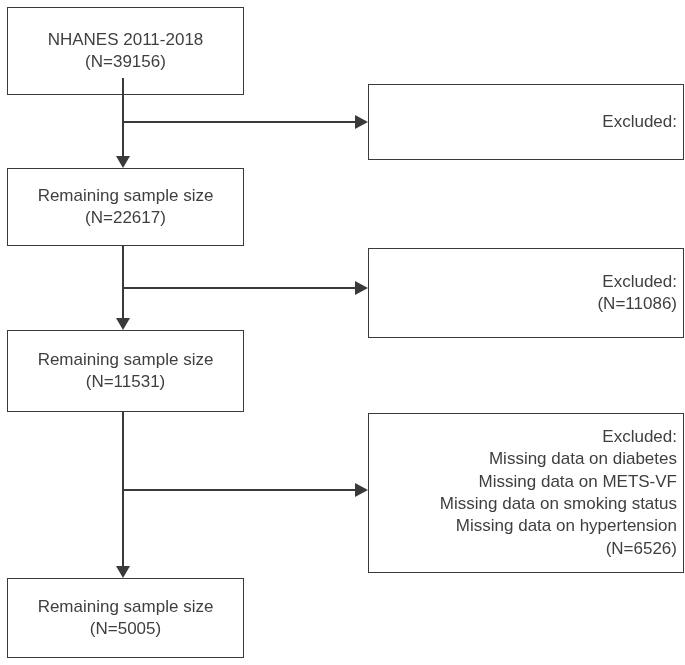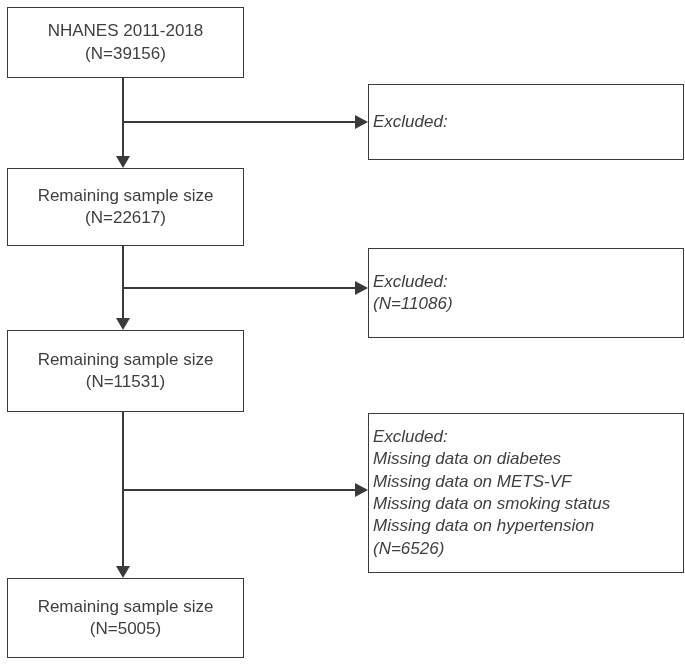--- a/index.html
+++ b/index.html
@@ -17,39 +17,39 @@
     box-sizing: border-box;
     border: 1.5px solid #3a3a3a;
     background: #ffffff;
     display: flex;
     flex-direction: column;
     justify-content: center;
     font-size: 17px;
     line-height: 1.32;
   }
   .box.center { align-items: center; text-align: center; }
-  .box.leftalign { align-items: flex-start; text-align: left; padding-left: 4px; padding-right: 6px; font-style: italic; }
+  .box.leftalign { align-items: flex-end; text-align: left; padding-left: 4px; padding-right: 6px; }
   .box .line { white-space: nowrap; }
   .vline { position: absolute; width: 2px; background: #3a3a3a; }
   .hline { position: absolute; height: 2px; background: #3a3a3a; }
   .arrow-down {
     position: absolute; width: 0; height: 0;
     border-left: 7px solid transparent;
     border-right: 7px solid transparent;
     border-top: 12px solid #3a3a3a;
   }
   .arrow-right {
     position: absolute; width: 0; height: 0;
     border-top: 7px solid transparent;
     border-bottom: 7px solid transparent;
     border-left: 13px solid #3a3a3a;
   }
   
   .flow-box { left: 7px; width: 237px; }
-  #flow-box-1 { top: 7px;   height: 71px; }
+  #flow-box-1 { top: 7px;   height: 88px; }
   #flow-box-2 { top: 168px; height: 78px; }
   #flow-box-3 { top: 330px; height: 82px; }
   #flow-box-4 { top: 578px; height: 80px; }
   .excl-box { left: 368px; width: 316px; }
   #excl-box-1 { top: 84px;  height: 76px; }
   #excl-box-2 { top: 248px; height: 90px; }
   #excl-box-3 { top: 413px; height: 160px; }
   
   #vline-1 { left: 122px; top: 78px;  height: 80px; }
   #vline-2 { left: 122px; top: 246px; height: 74px; }

